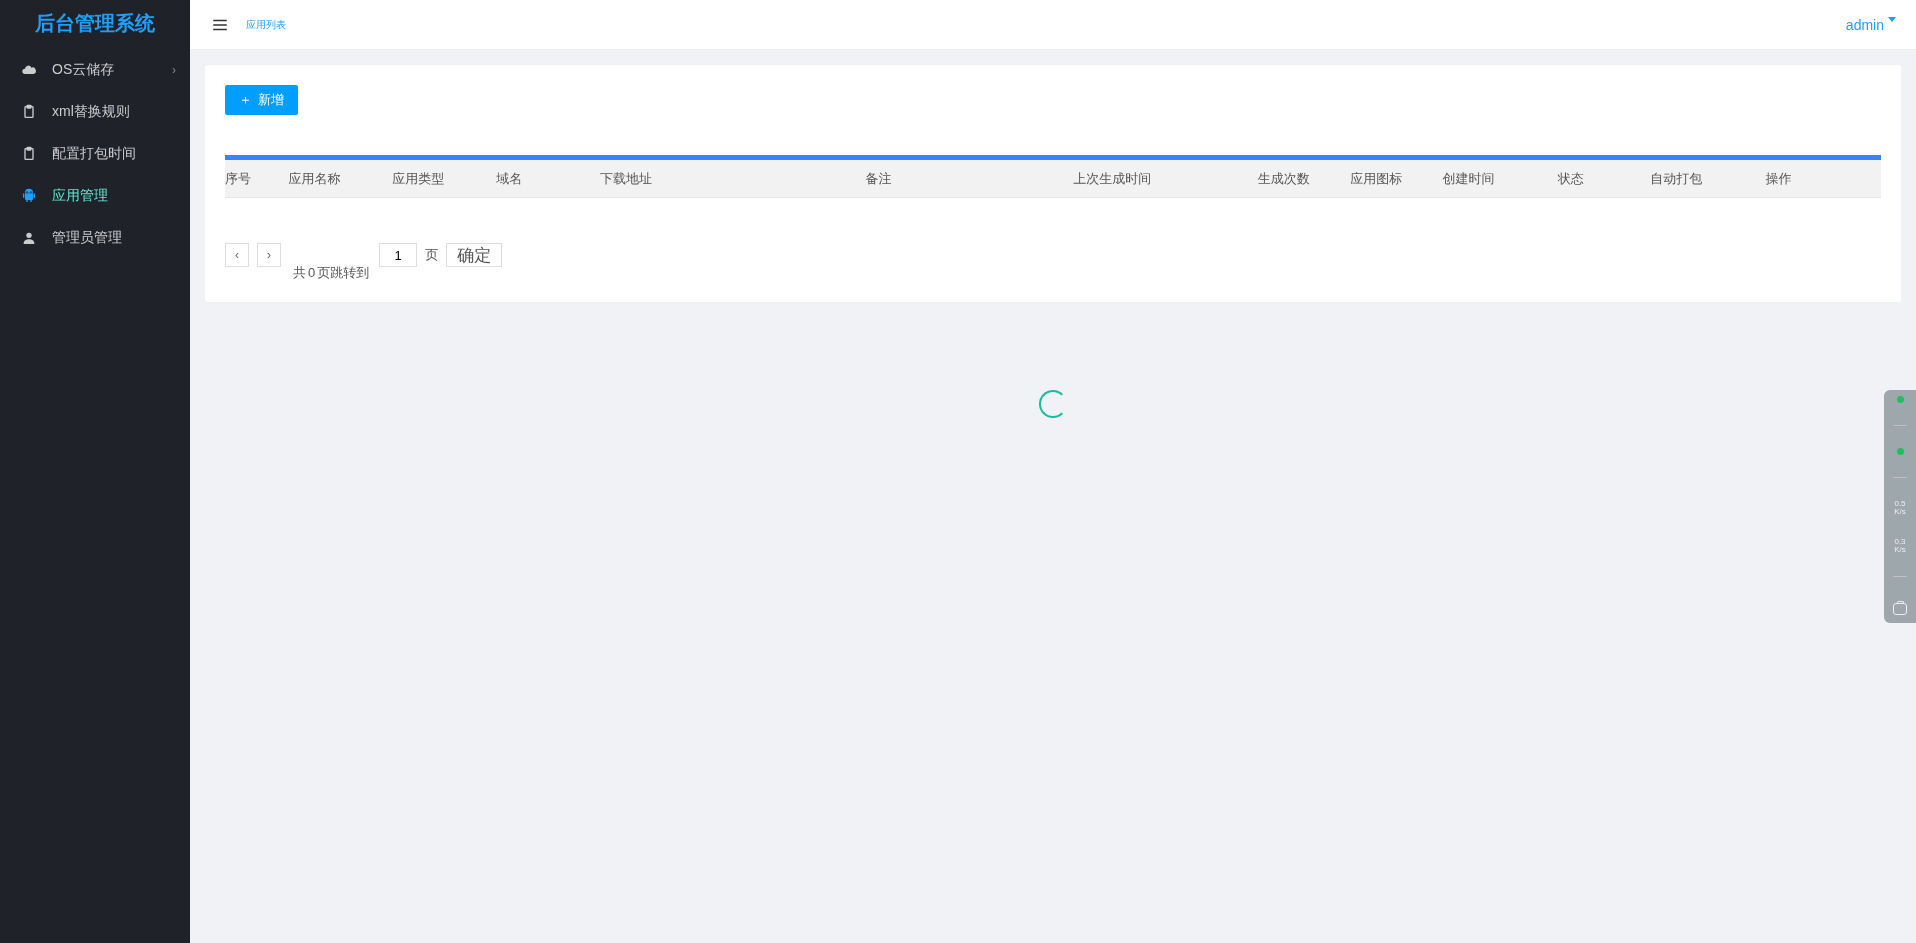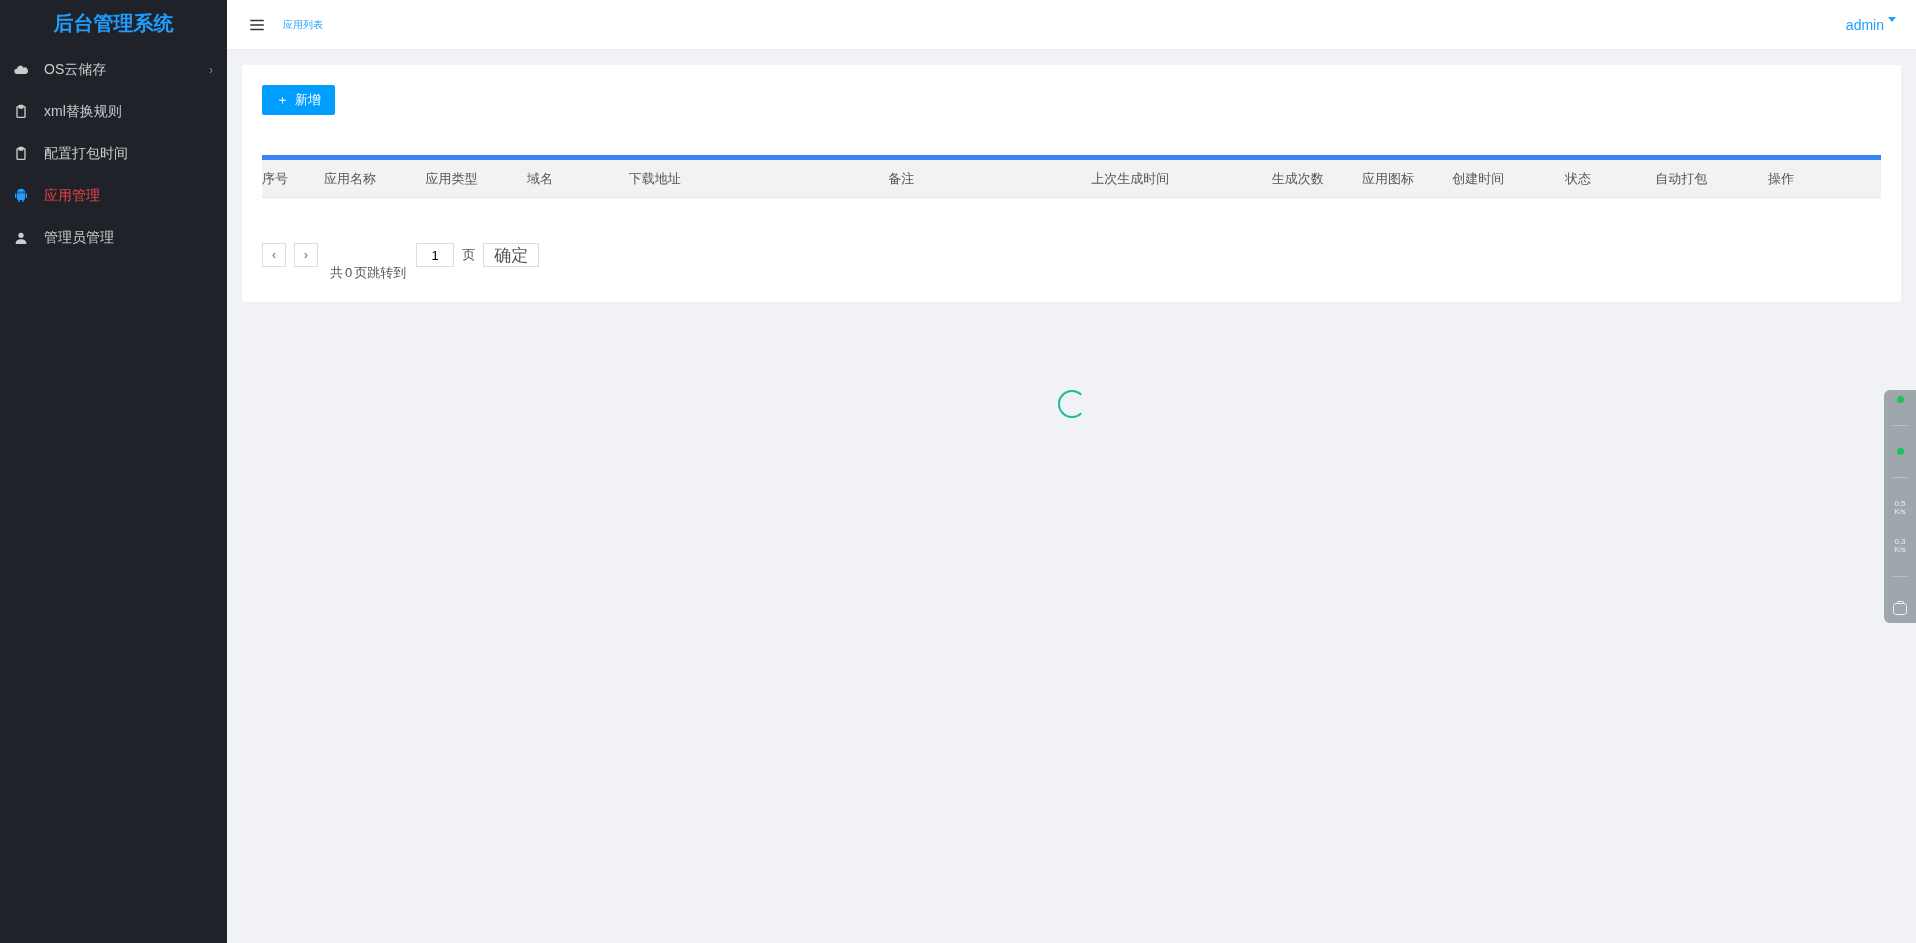--- a/index.html
+++ b/index.html
@@ -9,45 +9,45 @@
       background: #f0f2f5;
       color: #333;
       width: 1916px;
       height: 943px;
       overflow: hidden;
     }
     .container { display: flex; width: 100%; height: 100%; }
     
     
     .sidebar {
-      width: 227px;
+      width: 190px;
       background: #20222a;
       color: #bbb;
       flex-shrink: 0;
     }
     .sidebar-title {
       font-size: 20px;
       font-weight: bold;
       color: #1E9FFF;
       padding: 10px 20px 12px;
       text-align: center;
     }
     .sidebar-menu {
       list-style: none;
     }
     .sidebar-menu li {
       display: flex;
       align-items: center;
-      padding: 12px 12px;
+      padding: 12px 20px;
       cursor: pointer;
       font-size: 14px;
       color: #ccc;
       position: relative;
     }
-    .sidebar-menu li.active { color: #ef4444; }
+    .sidebar-menu li.active { color: #5eead4; }
     .sidebar-menu li .icon { width: 18px; margin-right: 14px; display: inline-flex; align-items: center; justify-content: center; }
     .sidebar-menu li .chev { position: absolute; right: 14px; font-size: 12px; color: #888; }
     
     
     .main {
       flex: 1;
       display: flex;
       flex-direction: column;
     }
     .topbar {

